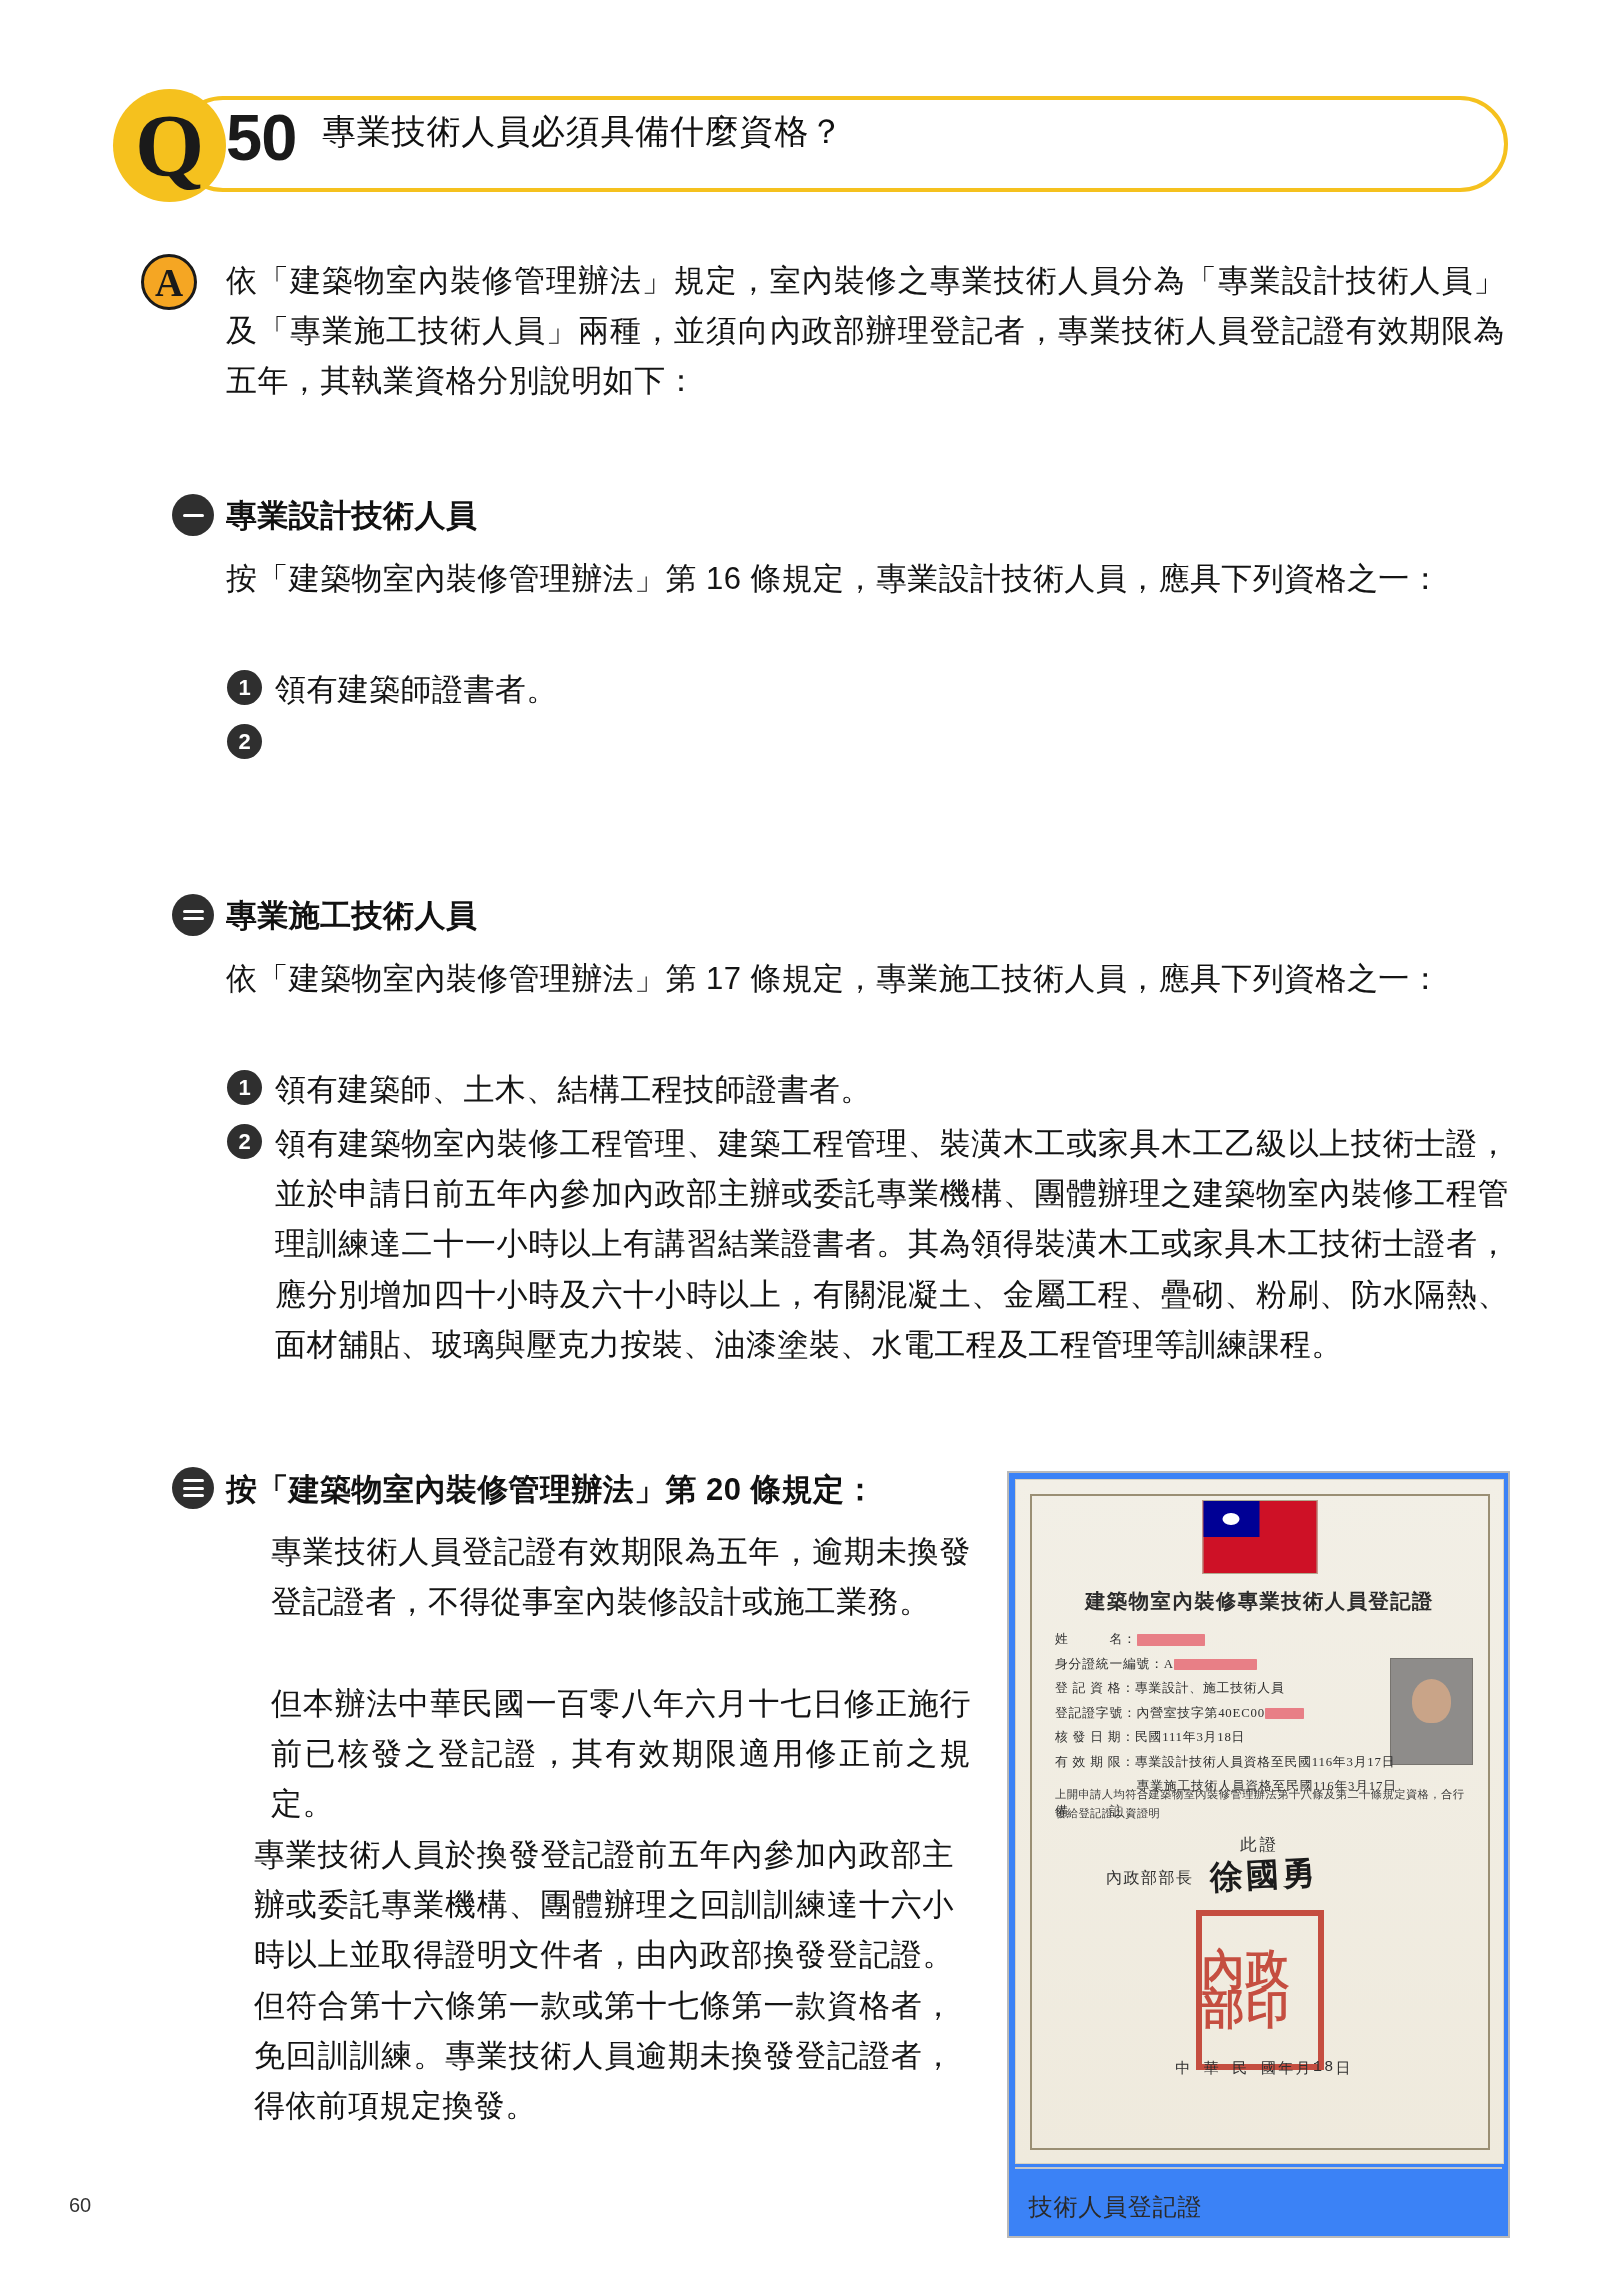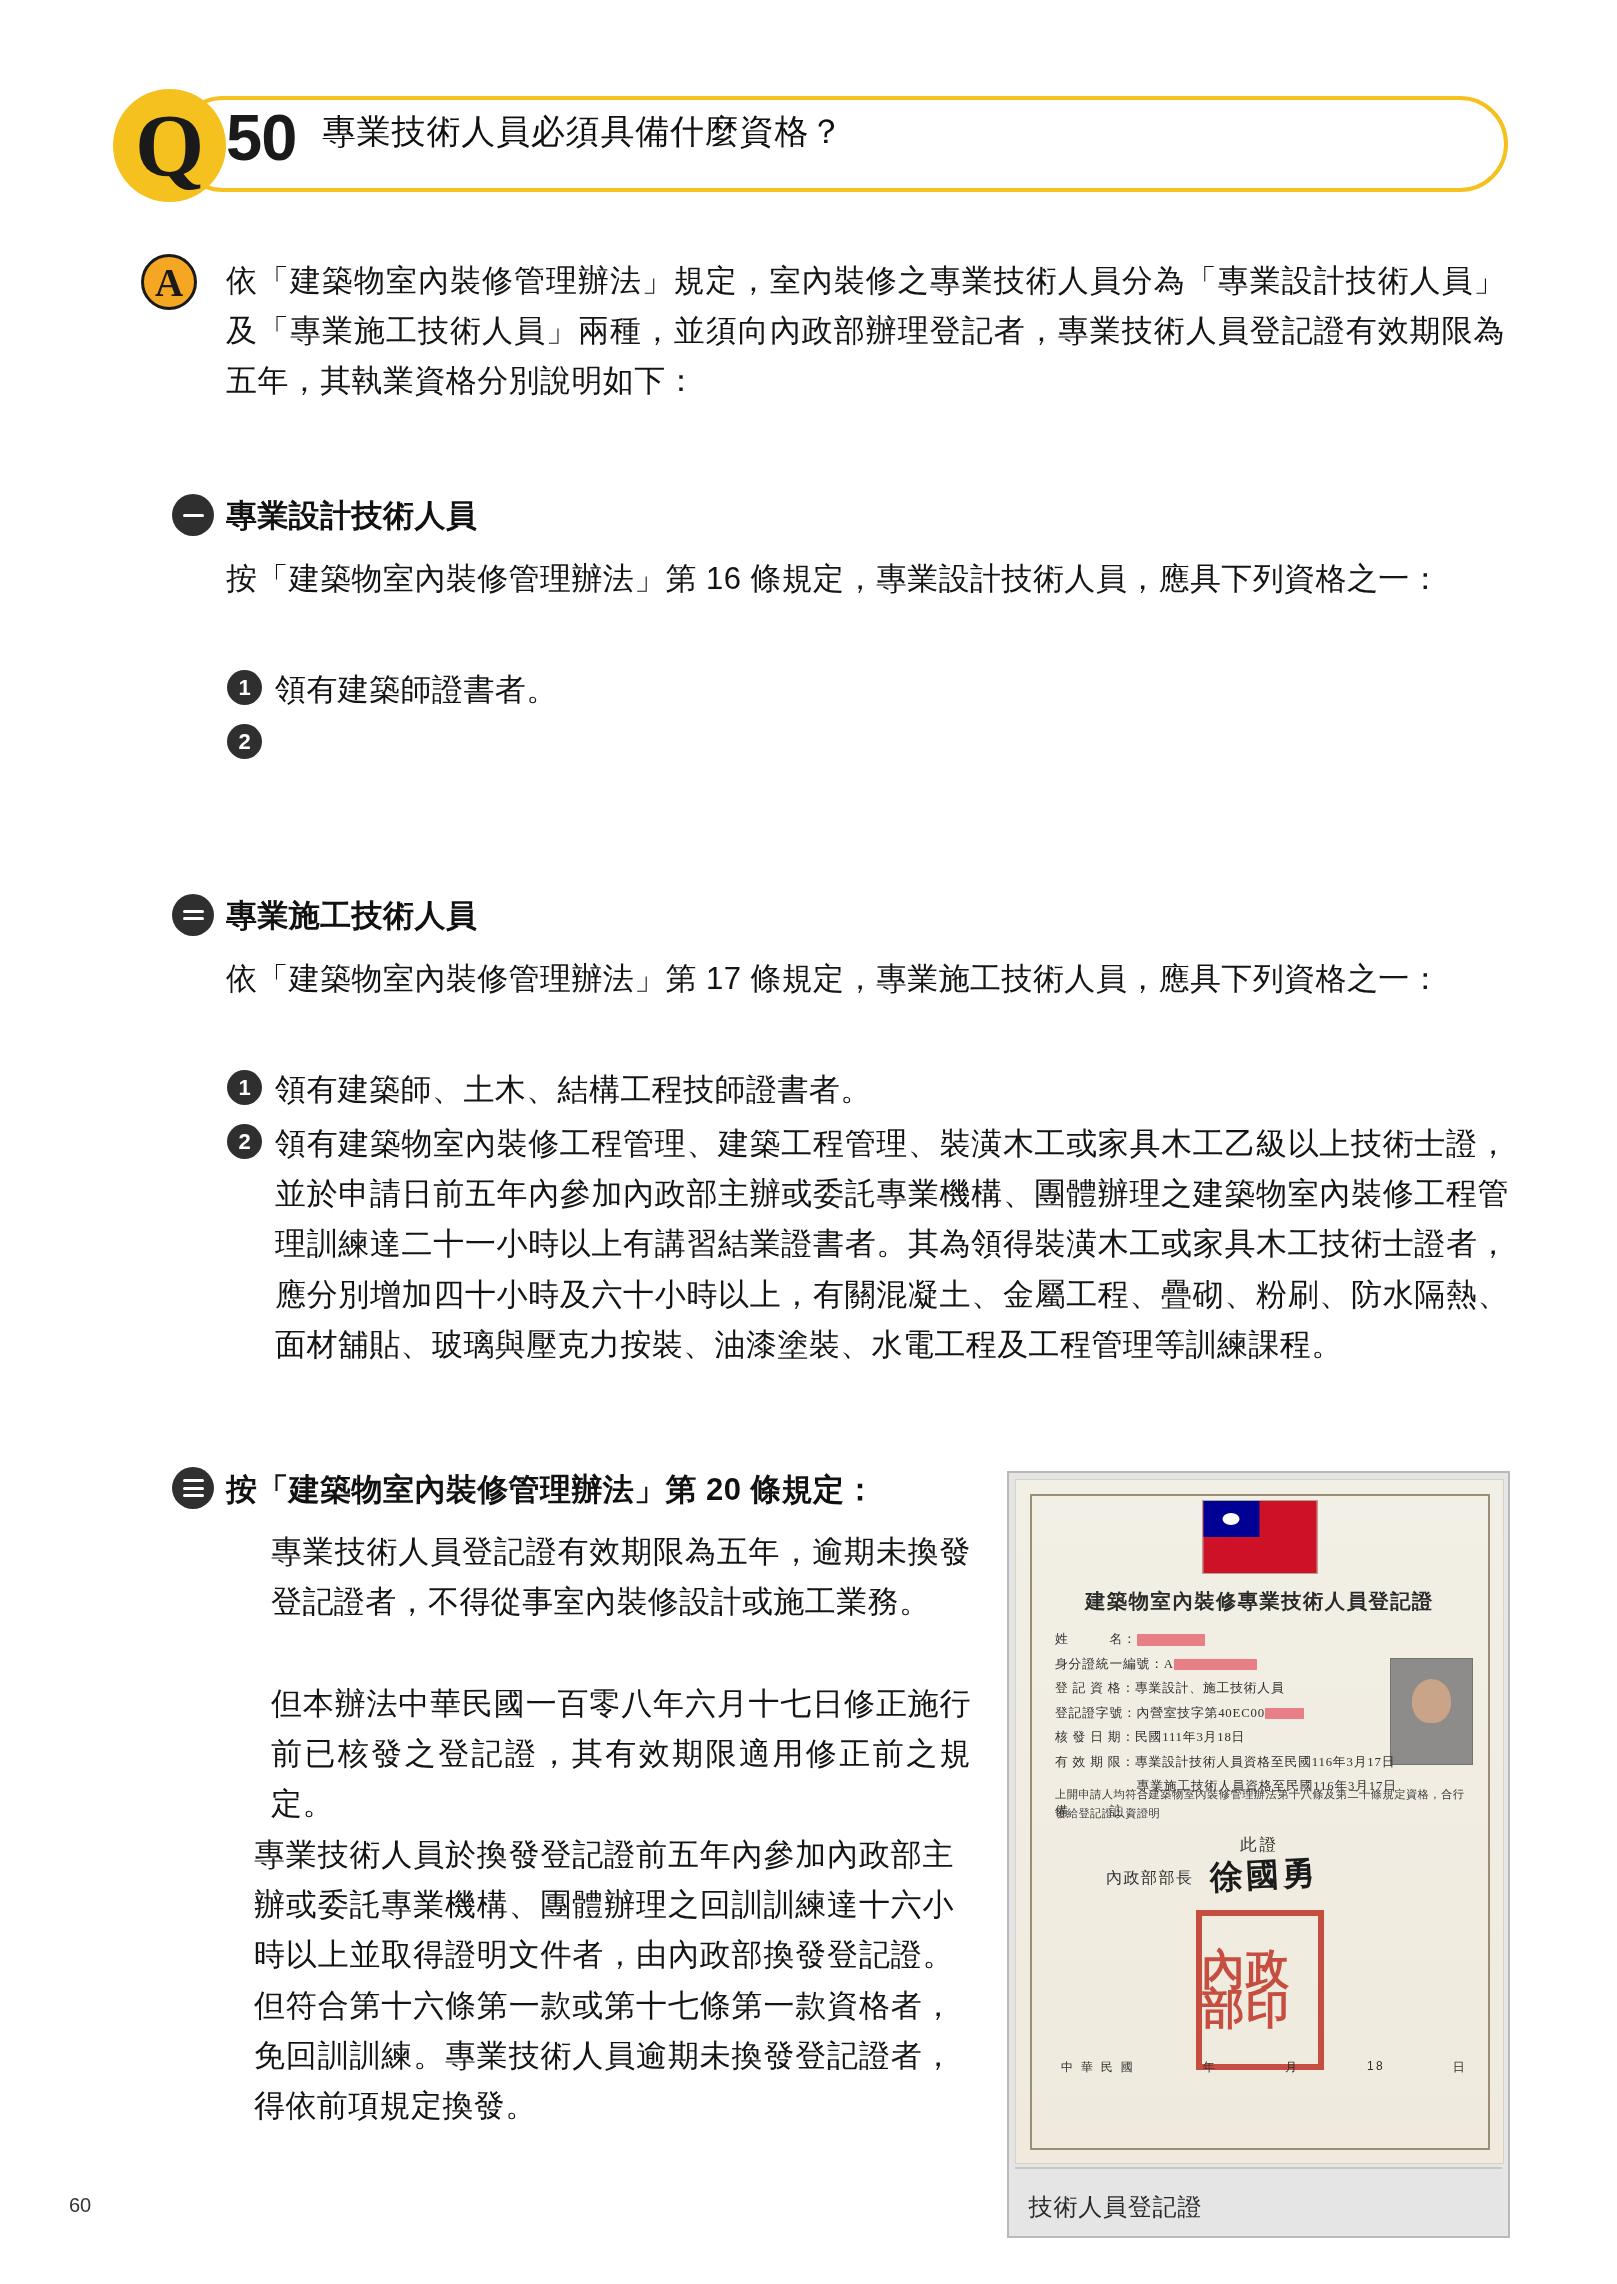--- a/index.html
+++ b/index.html
@@ -158,21 +158,21 @@
   }
 
   
   .figure {
     position: absolute;
     left: 1007px;
     top: 1471px;
     width: 503px;
     height: 767px;
     border: 2.3px solid #b9b9b9;
-    background: #e5e5e5;
+    background: #3b82f6;
     box-sizing: border-box;
   }
   .fig-img {
     position: absolute;
     left: 6px;
     top: 6px;
     width: 489px;
     height: 685px;
     background: linear-gradient(#f2efe6, #efeadd);
     border: 0.8px solid #d8d2c2;
@@ -317,26 +317,26 @@
     font-weight: bold;
     color: #c0392b;
     letter-spacing: 1.5px;
     line-height: 0.9;
   }
   .fig-date {
     position: absolute;
     left: 45px;
     right: 36px;
     top: 579px;
-    font-family: Liberation Sans, sans-serif;
-    font-size: 12px;
+    font-family: Liberation Mono, monospace;
+    font-size: 15px;
     letter-spacing: 2.3px;
     color: #2f2f2f;
     display: flex;
-    justify-content: space-between;
+    justify-content: center;
   }
   .fig-caption {
     position: absolute;
     left: 0; right: 0;
     bottom: 13.5px;
     padding-left: 19.6px;
     font-size: 24px;
     color: #2a2a2a;
     letter-spacing: 0.8px;
     font-family: Liberation Mono, monospace;

